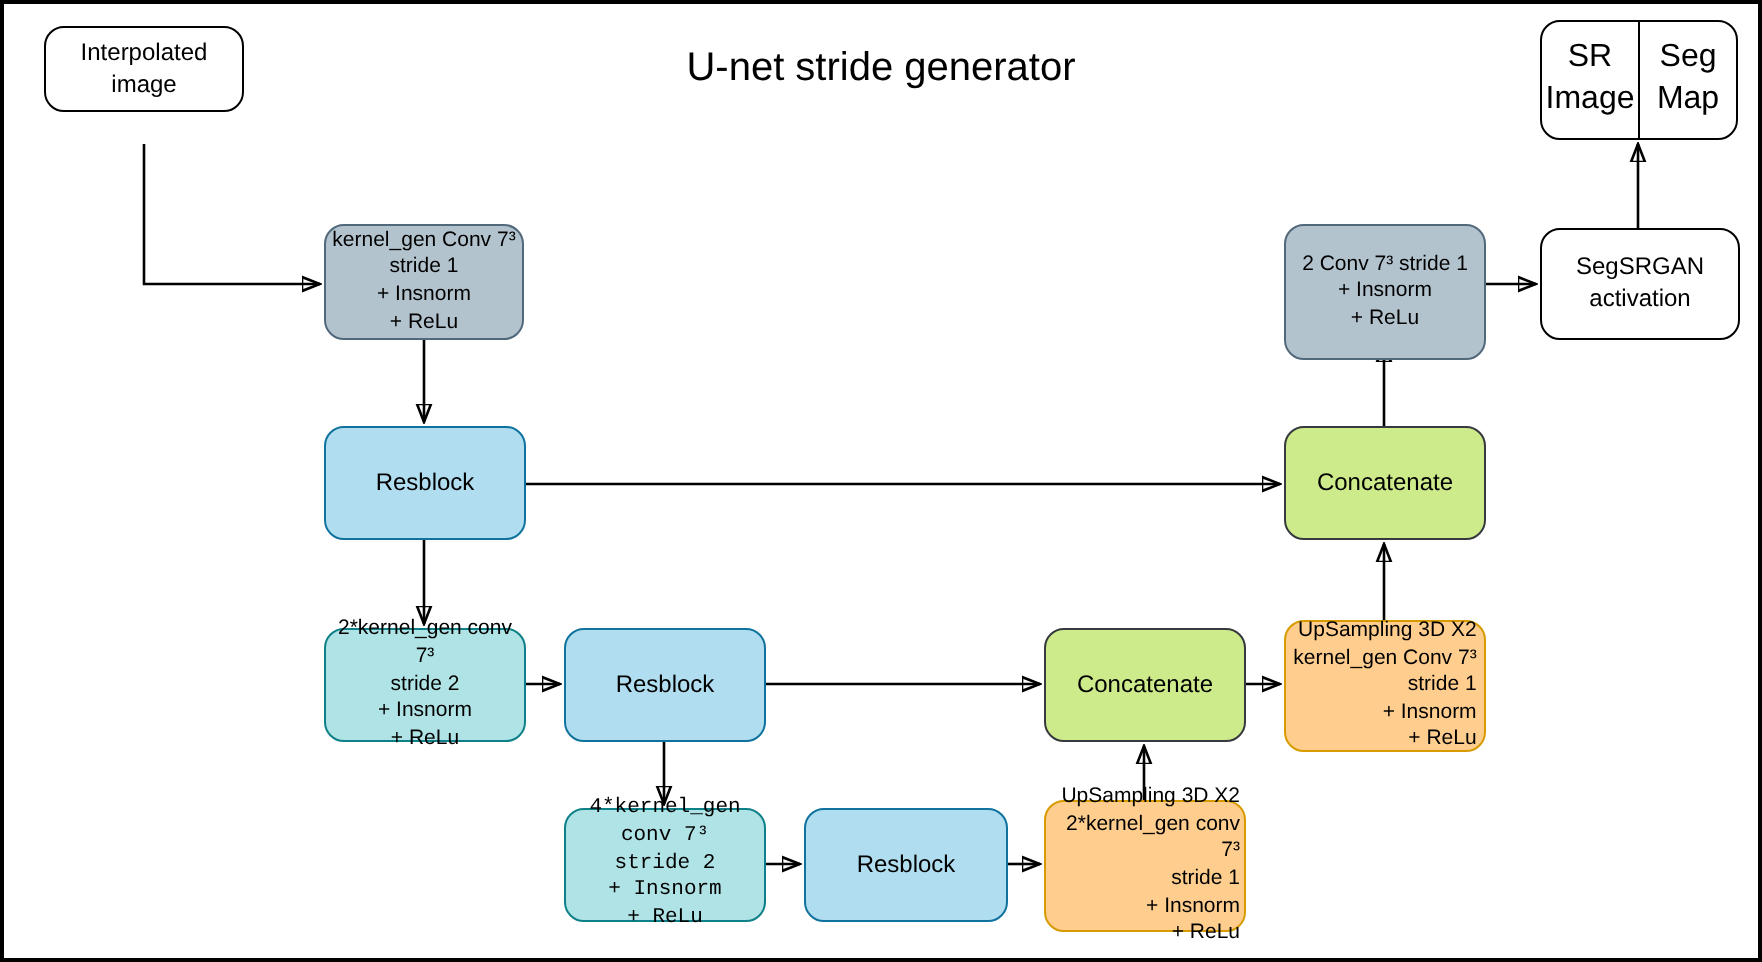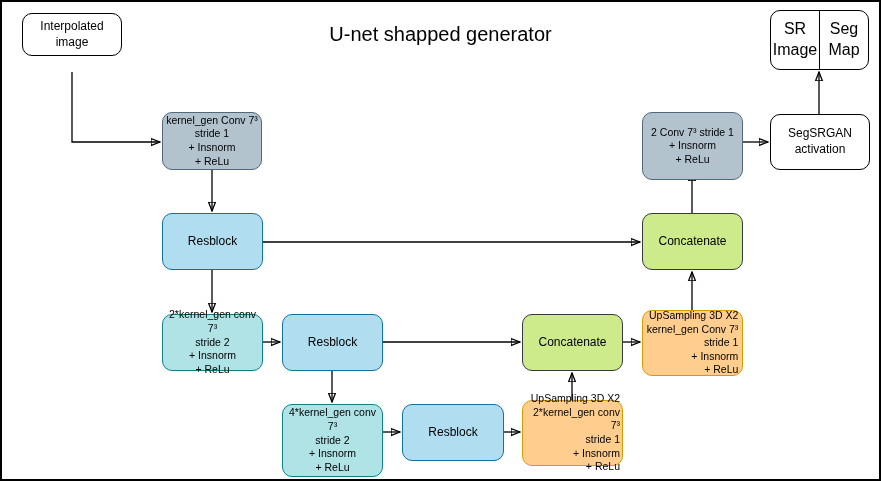--- a/index.html
+++ b/index.html
@@ -42,21 +42,21 @@
   .green  { background: var(--green-fill);  border-color: var(--green-stroke); }
   .orange { background: var(--orange-fill); border-color: var(--orange-stroke); text-align: right; }
   .plain  { background: var(--plain-fill);  border-color: var(--plain-stroke); }
 
   
   .b-interpolated { left: 20px;  top: 11px;  width: 100px; height: 43px; }
   .b-enc-conv1    { left: 160px; top: 110px; width: 100px; height: 58px; }
   .b-resblock1    { left: 160px; top: 211px; width: 101px; height: 57px; }
   .b-enc-conv2    { left: 160px; top: 312px; width: 101px; height: 57px; }
   .b-resblock2    { left: 280px; top: 312px; width: 101px; height: 57px; }
-  .b-enc-conv3    { left: 280px; top: 402px; width: 101px; height: 73px; }
+  .b-enc-conv3    { left: 280px; top: 402px; width: 101px; height: 57px; font-family: Liberation Mono, monospace; }
   .b-resblock3    { left: 400px; top: 402px; width: 102px; height: 57px; }
   .b-upsample1    { left: 520px; top: 398px; width: 101px; height: 66px; }
   .b-concat1      { left: 520px; top: 312px; width: 101px; height: 57px; }
   .b-upsample2    { left: 640px; top: 308px; width: 101px; height: 66px; }
   .b-concat2      { left: 640px; top: 211px; width: 101px; height: 57px; }
   .b-dec-conv     { left: 640px; top: 110px; width: 101px; height: 68px; }
   .b-segsrgan     { left: 768px; top: 112px; width: 100px; height: 56px; }
   .b-output       { left: 768px; top: 8px;   width: 99px;  height: 60px; padding: 0; }
 
   .output-half {
@@ -72,21 +72,21 @@
     width: 881px; height: 481px;
     pointer-events: none;
   }
   svg.wires path { stroke: var(--arrow); stroke-width: 1.3; fill: none; }
 </style>
 </head>
 <body>
 
 <div id="canvas">
 
-  <div class="title">U-net shapped generator</div>
+  <div class="title">U-net stride generator</div>
 
   <svg class="wires" viewBox="0 0 881 481">
     <defs>
       <marker id="ah" markerWidth="10" markerHeight="10" refX="9" refY="5" orient="auto" markerUnits="userSpaceOnUse">
         <path d="M0,1.5 L9,5 L0,8.5 z" fill="#000" stroke="none"></path>
       </marker>
     </defs>
     <path d="M70 70 L70 140 L158 140" marker-end="url(#ah)"></path>
     <path d="M210 168 L210 209" marker-end="url(#ah)"></path>
     <path d="M210 268 L210 310" marker-end="url(#ah)"></path>

